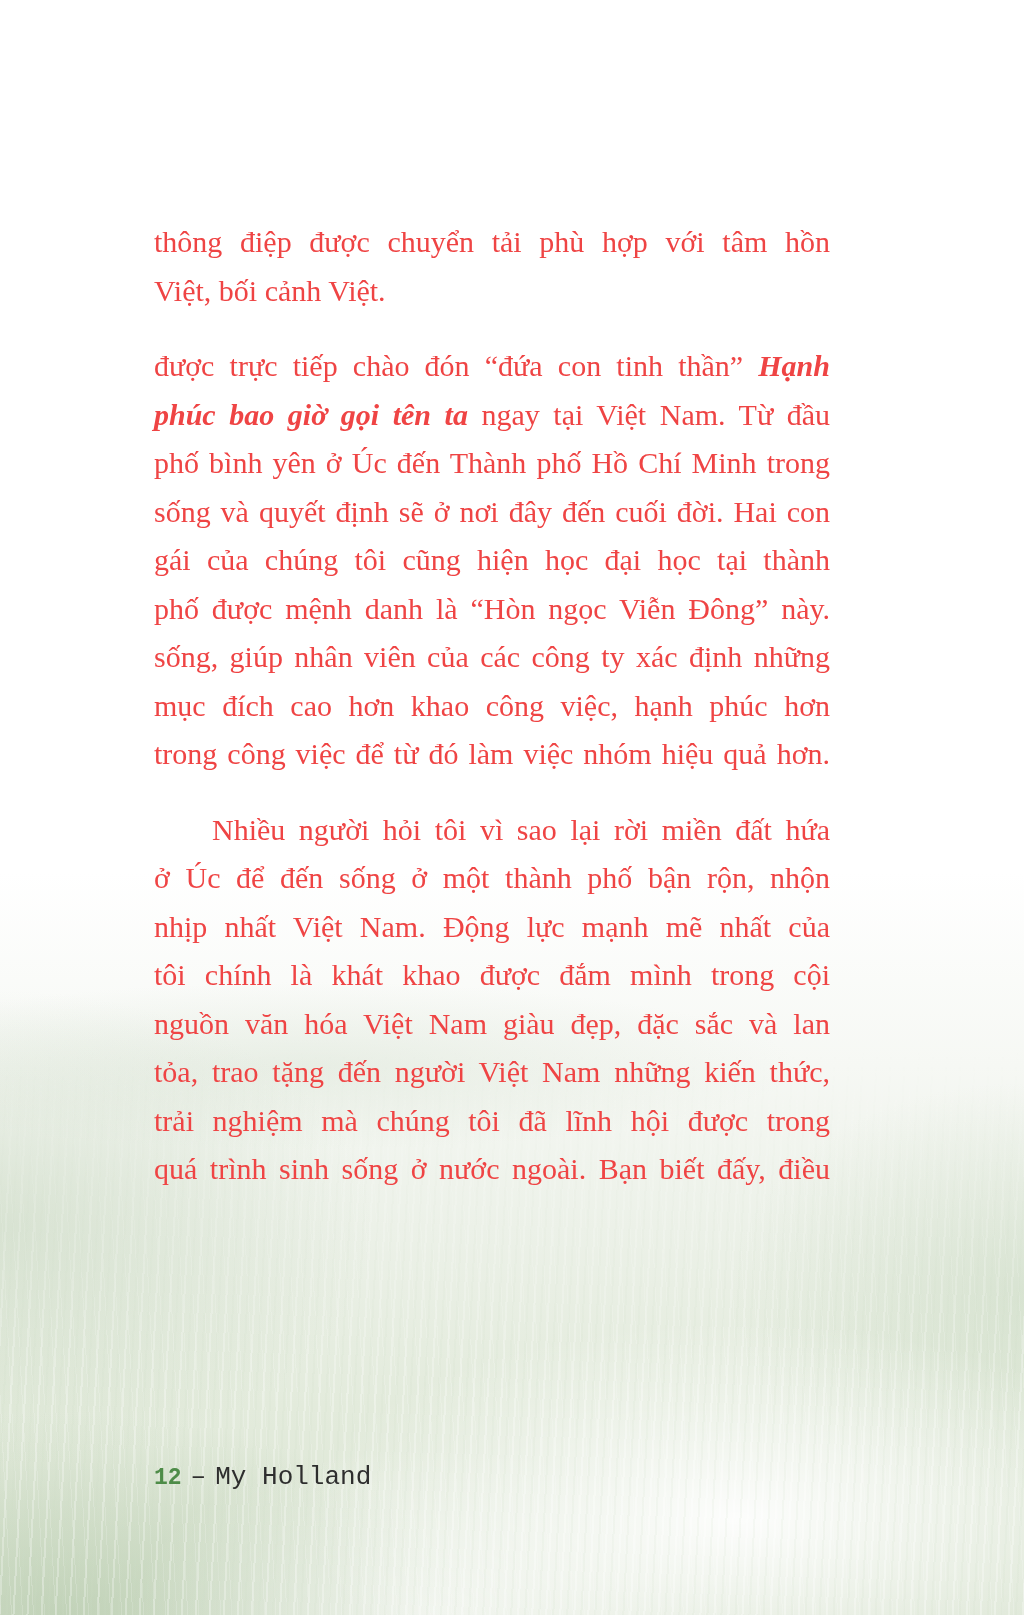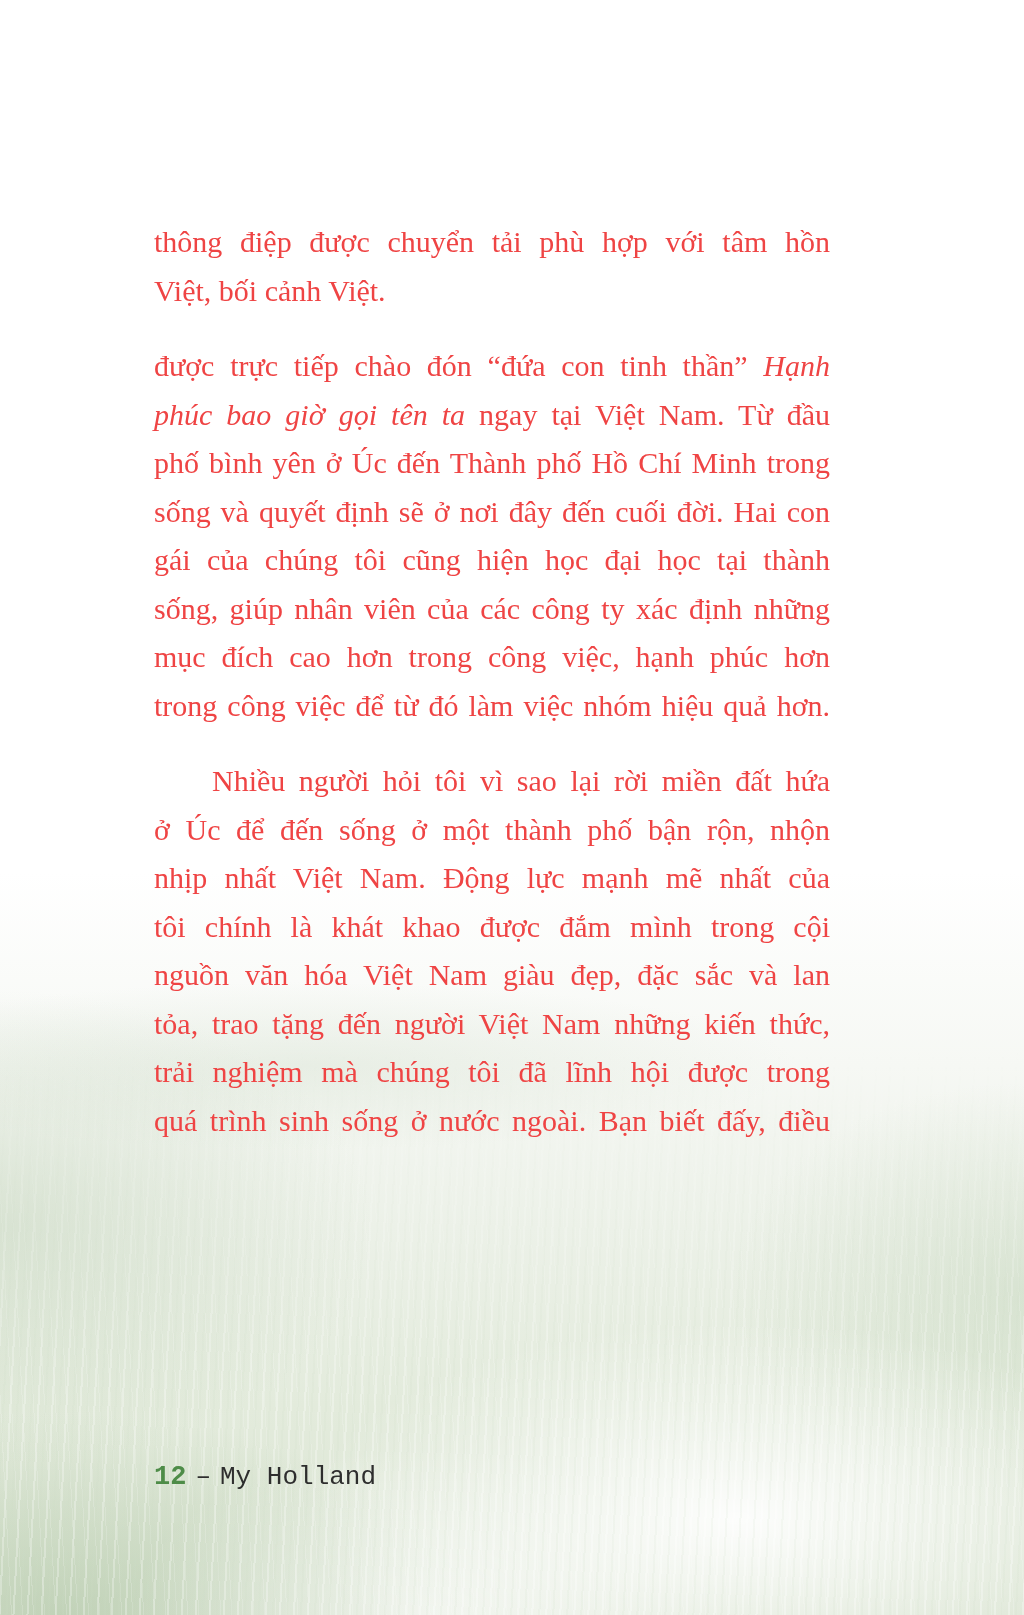--- a/index.html
+++ b/index.html
@@ -57,35 +57,35 @@
   .para:last-child { margin-bottom: 0; }
   .line {
     font-size: 30px;
     line-height: 48.5px;
     text-align: justify;
     text-align-last: justify;
     text-justify: inter-word;
   }
   .line.short { text-align-last: left; }
   .line.indent { padding-left: 58px; }
-  .bi { font-weight: normal; font-style: italic; margin-top: 17px; }
+  .bi { font-weight: bold; font-style: italic; margin-top: 17px; }
   .page-footer {
     position: absolute;
     left: 154px;
     top: 1462px;
     font-family: "Liberation Mono", "DejaVu Sans Mono", monospace;
     font-size: 26px;
     line-height: 30px;
     color: #2e2e2e;
     white-space: nowrap;
   }
   .page-num {
     color: #4e8c48;
     font-weight: bold;
-    font-size: 27px;
+    font-size: 23px;
   }
   .footer-sep { margin: 0 9px; }
 </style>
 </head>
 <body>
 
 <div class="page">
 
   <div class="bg-wash"></div>
   <div class="bg-streaks"></div>
@@ -96,22 +96,23 @@
       <div class="line">thông điệp được chuyển tải phù hợp với tâm hồn</div>
       <div class="line short">Việt, bối cảnh Việt.</div>
     </div>
 
     <div class="para">
       <div class="line"><span>được trực tiếp chào đón “đứa con tinh thần” </span><span class="bi">Hạnh</span></div>
       <div class="line"><span class="bi">phúc bao giờ gọi tên ta</span><span> ngay tại Việt Nam. Từ đầu</span></div>
       <div class="line">phố bình yên ở Úc đến Thành phố Hồ Chí Minh trong</div>
       <div class="line">sống và quyết định sẽ ở nơi đây đến cuối đời. Hai con</div>
       <div class="line">gái của chúng tôi cũng hiện học đại học tại thành</div>
+      <div class="line">phố được mệnh danh là “Hòn ngọc Viễn Đông” này.</div>
       <div class="line">sống, giúp nhân viên của các công ty xác định những</div>
-      <div class="line">mục đích cao hơn trong công việc, hạnh phúc hơn</div>
+      <div class="line">mục đích cao hơn khao công việc, hạnh phúc hơn</div>
       <div class="line">trong công việc để từ đó làm việc nhóm hiệu quả hơn.</div>
     </div>
 
     <div class="para">
       <div class="line indent">Nhiều người hỏi tôi vì sao lại rời miền đất hứa</div>
       <div class="line">ở Úc để đến sống ở một thành phố bận rộn, nhộn</div>
       <div class="line">nhịp nhất Việt Nam. Động lực mạnh mẽ nhất của</div>
       <div class="line">tôi chính là khát khao được đắm mình trong cội</div>
       <div class="line">nguồn văn hóa Việt Nam giàu đẹp, đặc sắc và lan</div>
       <div class="line">tỏa, trao tặng đến người Việt Nam những kiến thức,</div>

